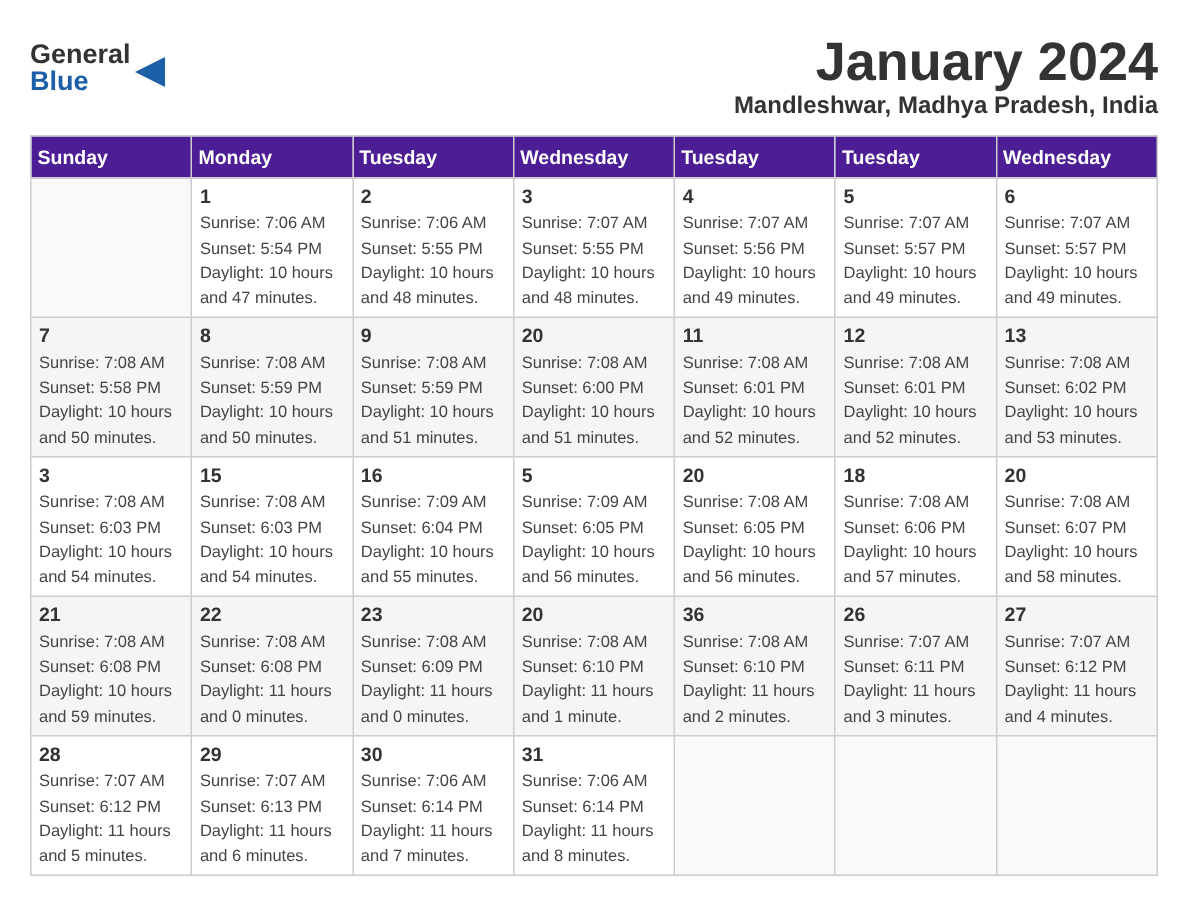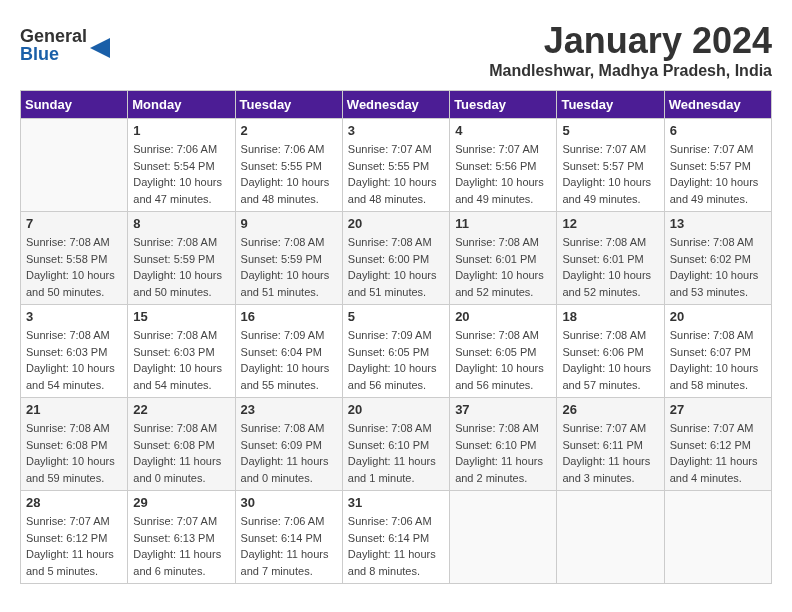--- a/index.html
+++ b/index.html
@@ -210,21 +210,21 @@
         </td>
         <td>
           <span class="day-num">23</span>
           <div class="day-detail">Sunrise: 7:08 AM<br>Sunset: 6:09 PM<br>Daylight: 11 hours and 0 minutes.</div>
         </td>
         <td>
           <span class="day-num">20</span>
           <div class="day-detail">Sunrise: 7:08 AM<br>Sunset: 6:10 PM<br>Daylight: 11 hours and 1 minute.</div>
         </td>
         <td>
-          <span class="day-num">37</span>
+          <span class="day-num">36</span>
           <div class="day-detail">Sunrise: 7:08 AM<br>Sunset: 6:10 PM<br>Daylight: 11 hours and 2 minutes.</div>
         </td>
         <td>
           <span class="day-num">26</span>
           <div class="day-detail">Sunrise: 7:07 AM<br>Sunset: 6:11 PM<br>Daylight: 11 hours and 3 minutes.</div>
         </td>
         <td>
           <span class="day-num">27</span>
           <div class="day-detail">Sunrise: 7:07 AM<br>Sunset: 6:12 PM<br>Daylight: 11 hours and 4 minutes.</div>
         </td>

